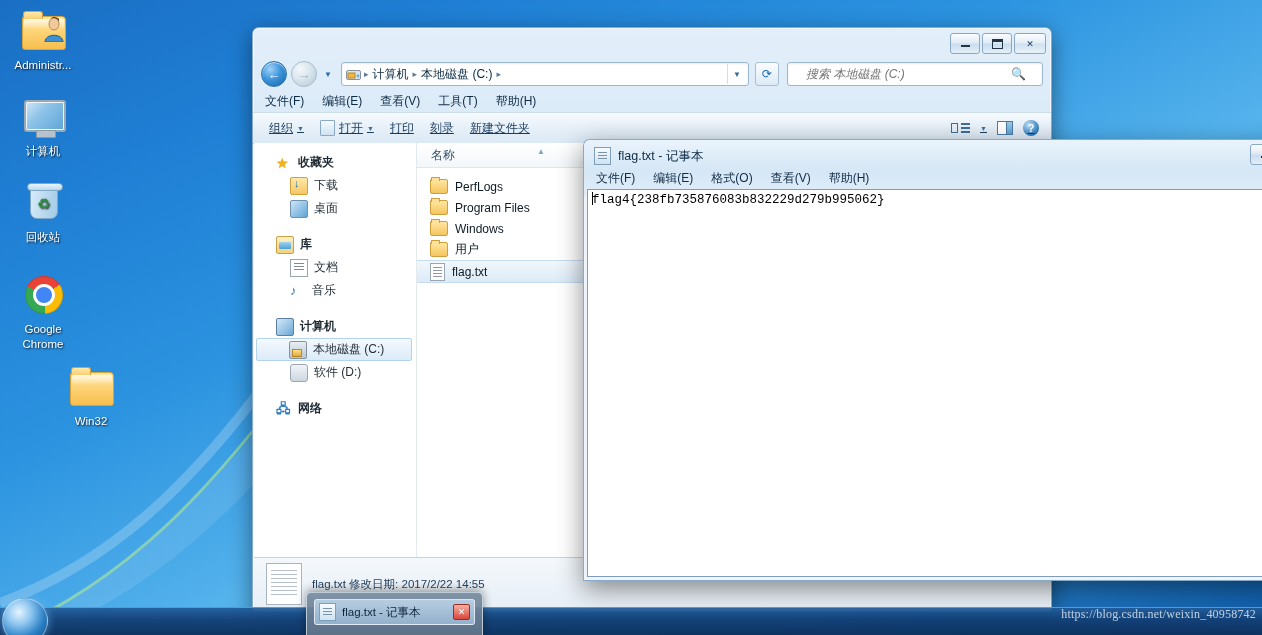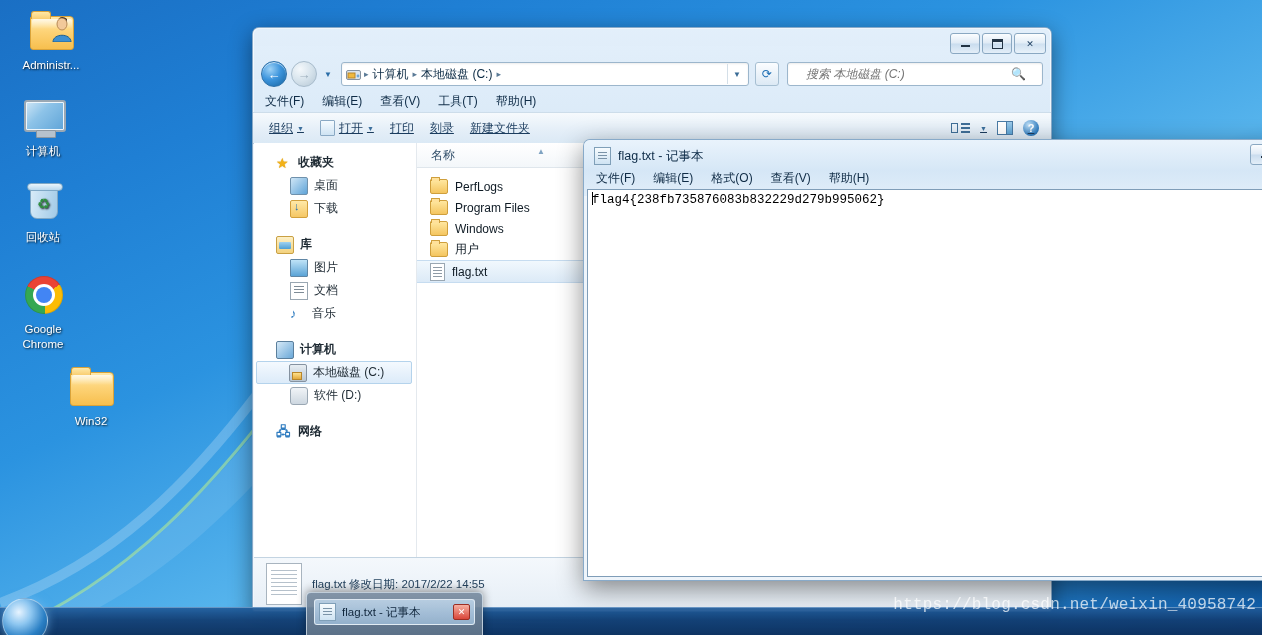--- a/index.html
+++ b/index.html
@@ -403,38 +403,38 @@
     font-size: 11.5px; color: #10263c;
   }
   .thumb-close {
     margin-left: auto; width: 15px; height: 14px;
     background: linear-gradient(180deg,#f7b0a2,#d9463a);
     border: 1px solid #9c2e24; border-radius: 2px;
     color: #fff; font-size: 9px; font-weight: bold;
     display: flex; align-items: center; justify-content: center;
   }
   .watermark {
-    position: absolute; right: 6px; bottom: 21px;
-    font-size: 16px; color: rgba(255,255,255,.72);
-    font-family: Liberation Mono, monospace;
+    position: absolute; right: 6px; bottom: 13px;
+    font-size: 12px; color: rgba(255,255,255,.72);
+    font-family: Liberation Serif, serif;
     letter-spacing: .2px;
   }
 </style>
 </head>
 <body>
 
 <div id="screen">
 
   <svg class="swoosh" viewBox="0 0 520 300" preserveAspectRatio="none">
     <path d="M0,300 C120,250 210,160 300,40 L330,60 C240,175 150,258 40,300 Z" fill="rgba(255,255,255,0.10)"></path>
     <path d="M0,300 C130,245 215,150 300,35" stroke="rgba(190,240,140,0.55)" stroke-width="3" fill="none"></path>
     <path d="M0,268 C110,228 190,150 268,45" stroke="rgba(255,255,255,0.22)" stroke-width="10" fill="none"></path>
   </svg>
 
-  <div class="desk-icon" style="left:0px; top:6px;padding-left:8px;">
+  <div class="desk-icon" style="left:0px; top:6px;">
     <span class="glyph">
       <span class="folder">
           <span class="folder-flap"></span>
         </span>
       <svg class="user-head" viewBox="0 0 22 26">
         <ellipse cx="11" cy="8" rx="5" ry="6" fill="#f2c99a" stroke="#b98a55"></ellipse>
         <path d="M2,26 C2,17 20,17 20,26 Z" fill="#3c8fd0" stroke="#20618f"></path>
         <path d="M6,5 C7,1 15,1 16,6 L16,3 C13,0 8,0 6,5 Z" fill="#4a3526"></path>
       </svg>
     </span>
@@ -561,39 +561,35 @@
     <div class="content">
 
       <div class="navpane">
 
         <div class="nav-group">
           <div class="nav-row header">
             <span class="ni ni-star">★</span>
             <span>收藏夹</span>
           </div>
           <div class="nav-row child">
+            <span class="ni ni-dl"></span>
+            <span>下载</span>
+          </div>
+          <div class="nav-row child">
             <span class="ni ni-desktop"></span>
             <span>桌面</span>
-          </div>
-          <div class="nav-row child">
-            <span class="ni ni-dl"></span>
-            <span>下载</span>
           </div>
         </div>
 
         <div class="nav-spacer"></div>
 
         <div class="nav-group">
           <div class="nav-row header">
             <span class="ni ni-lib"></span>
             <span>库</span>
-          </div>
-          <div class="nav-row child">
-            <span class="ni ni-pic"></span>
-            <span>图片</span>
           </div>
           <div class="nav-row child">
             <span class="ni ni-doc"></span>
             <span>文档</span>
           </div>
           <div class="nav-row child">
             <span class="ni ni-music">♪</span>
             <span>音乐</span>
           </div>
         </div>

